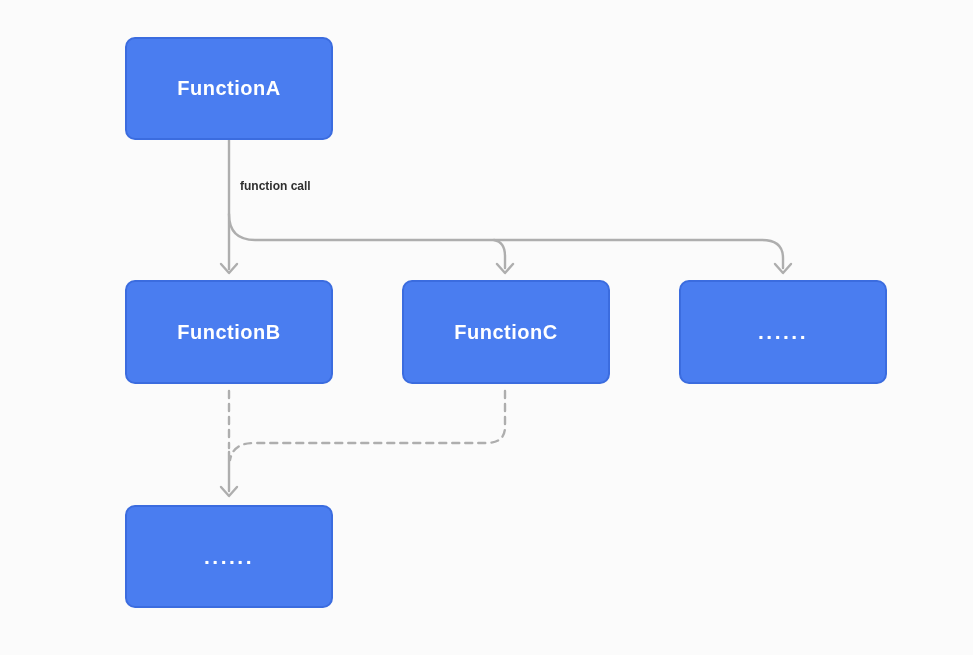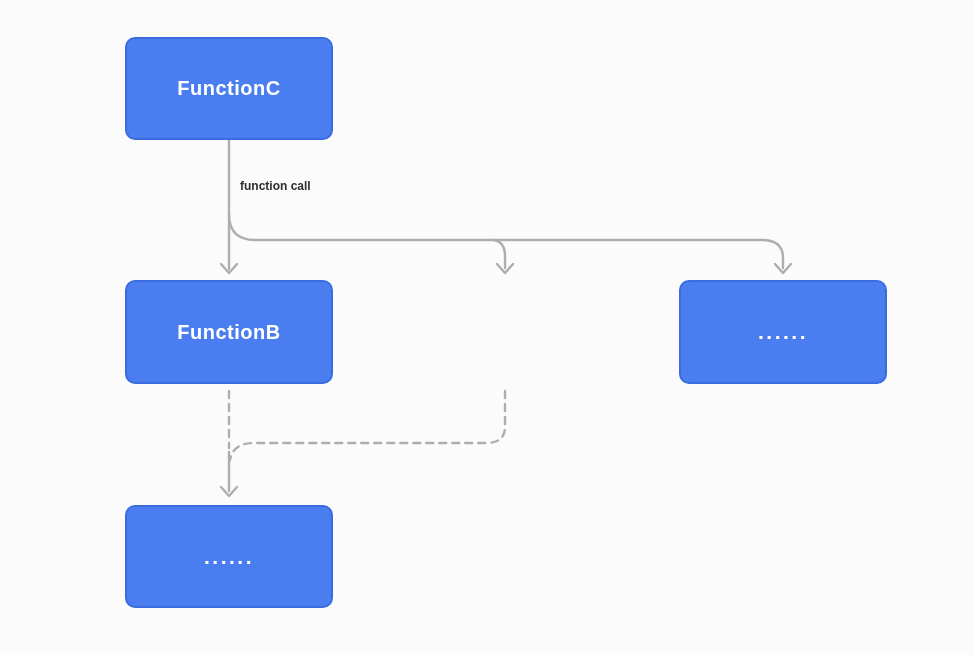--- a/index.html
+++ b/index.html
@@ -79,27 +79,30 @@
 
     <path class="edge dashed" d="M229 391 L229 448"></path>
 
     <path class="edge dashed" d="M505 391 L505 427 Q505 443 486 443 L254 443 Q233 443 230 460"></path>
 
     <path class="edge" d="M229 452 L229 491"></path>
     <path class="edge" d="M221 487 L229 496 L237 487"></path>
   </svg>
 
   <div class="node node-a">
-    <span class="node-label">FunctionC</span>
+    <span class="node-label">FunctionA</span>
   </div>
 
   <div class="node node-b">
     <span class="node-label">FunctionB</span>
   </div>
 
+  <div class="node node-c">
+    <span class="node-label">FunctionC</span>
+  </div>
 
   <div class="node node-r node-ellipsis">
     <span class="node-label">......</span>
   </div>
 
   <div class="node node-bottom node-ellipsis">
     <span class="node-label">......</span>
   </div>
 
   <div class="edge-label">function call</div>

